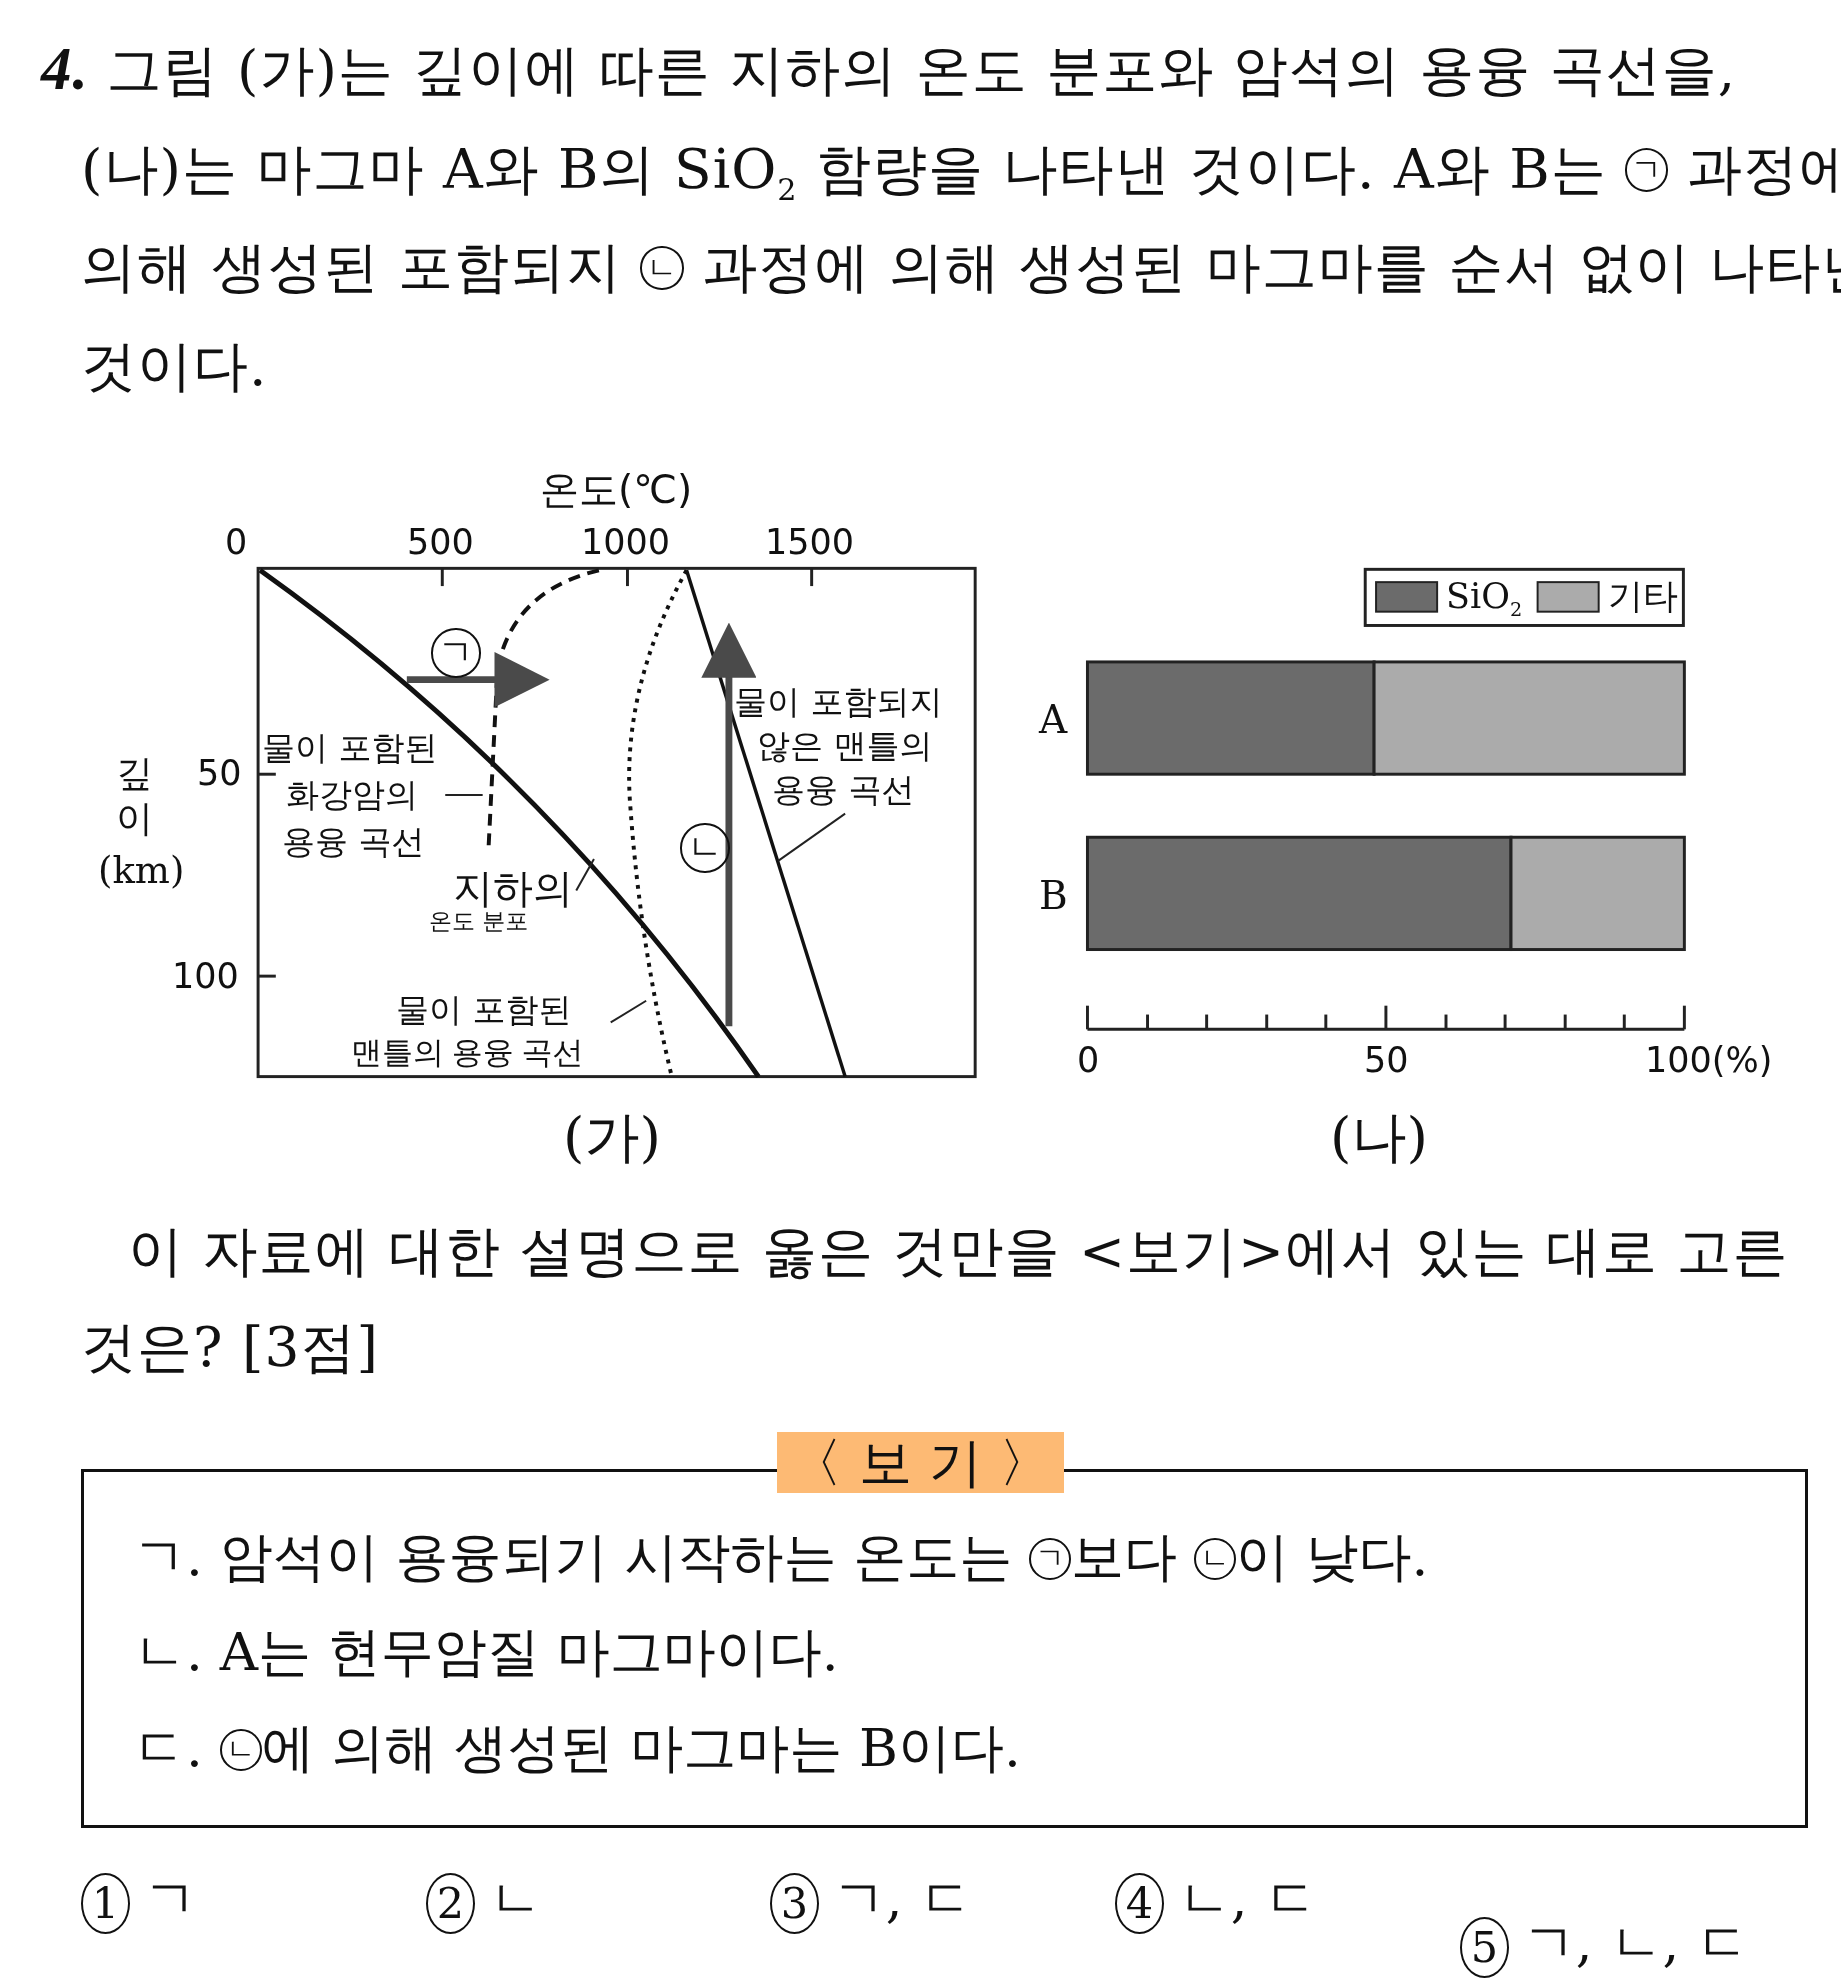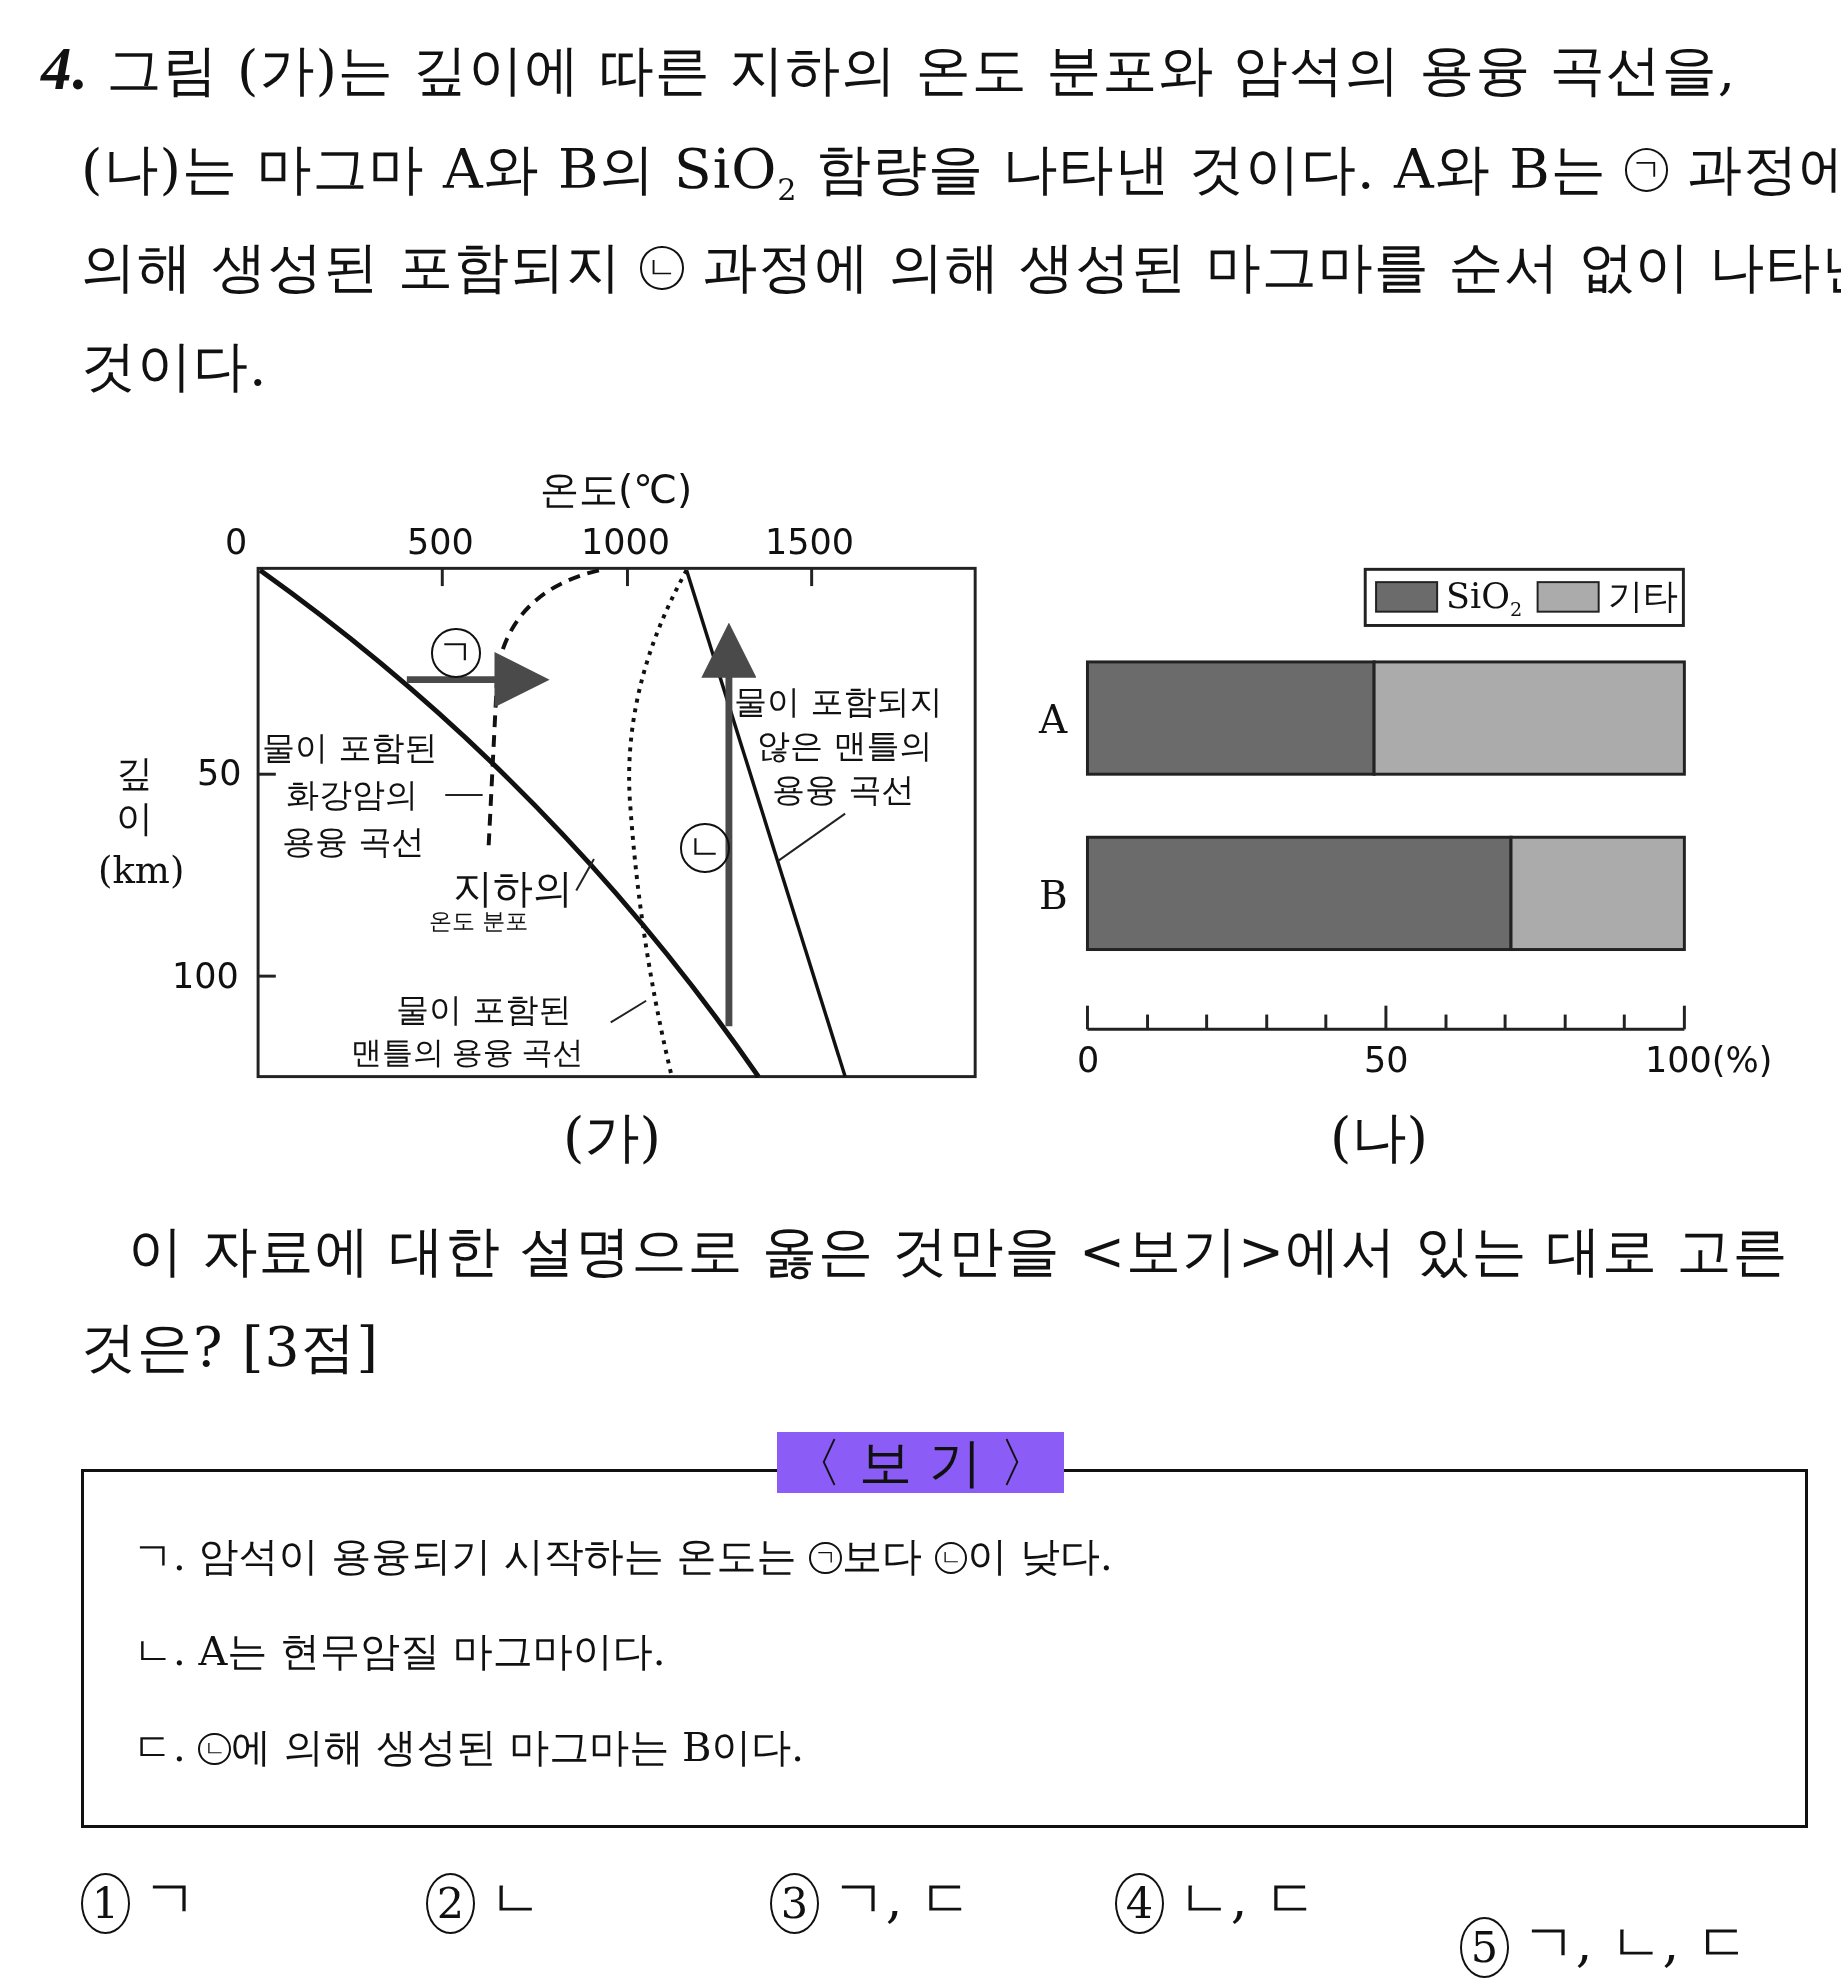--- a/index.html
+++ b/index.html
@@ -5,22 +5,22 @@
   html, body { margin:0; padding:0; background:#ffffff; }
   body { width:1841px; height:1983px; position:relative; overflow:hidden;
          font-family:"DejaVu Serif","Liberation Serif",serif; color:#111; }
   .q-line { position:absolute; font-size:55px; line-height:63px; white-space:nowrap; letter-spacing:1px; }
   .q-num { font-family:"Liberation Serif",serif; font-style:italic; font-weight:bold; font-size:61px; margin-right:17.7px; }
   .circ { display:inline-block; border:2px solid #111; border-radius:50%; font-size:0.55em; line-height:1.3em; width:1.3em; text-align:center; vertical-align:0.25em; }
   sub { font-size:0.55em; }
   .svg-abs { position:absolute; left:0; top:0; }
   .boki-box { position:absolute; left:81px; top:1469px; width:1721px; height:353px; border:3px solid #111; border-top-width:3px; }
   .boki-title { position:absolute; left:0; right:0; top:1428px; text-align:center; font-size:53px; }
-  .boki-title span { background:#8b5cf6; padding:0 11.8px; }
-  .boki-item { position:absolute; left:133px; font-size:40px; line-height:63px; white-space:nowrap; }
+  .boki-title span { background:#fdba74; padding:0 11.8px; }
+  .boki-item { position:absolute; left:133px; font-size:53px; line-height:63px; white-space:nowrap; }
   .choice { position:absolute; top:1867px; font-size:53px; line-height:63px; white-space:nowrap; }
   .choice .cnum { display:inline-block; border:2px solid #111; border-radius:50%; width:45px; height:57px; line-height:57px; text-align:center; font-size:43px; margin-right:13.8px; vertical-align:middle; }
   .fig-label { position:absolute; font-size:55px; }
   .sans { font-family:"DejaVu Sans","Liberation Sans",sans-serif; }
 </style>
 </head>
 <body>
 
 <div class="q-line" style="left:23px; top:37px;margin-left:18px;">
   <span class="q-num">4.</span><span>그림 (가)는 깊이에 따른 지하의 온도 분포와 암석의 용융 곡선을,</span>

